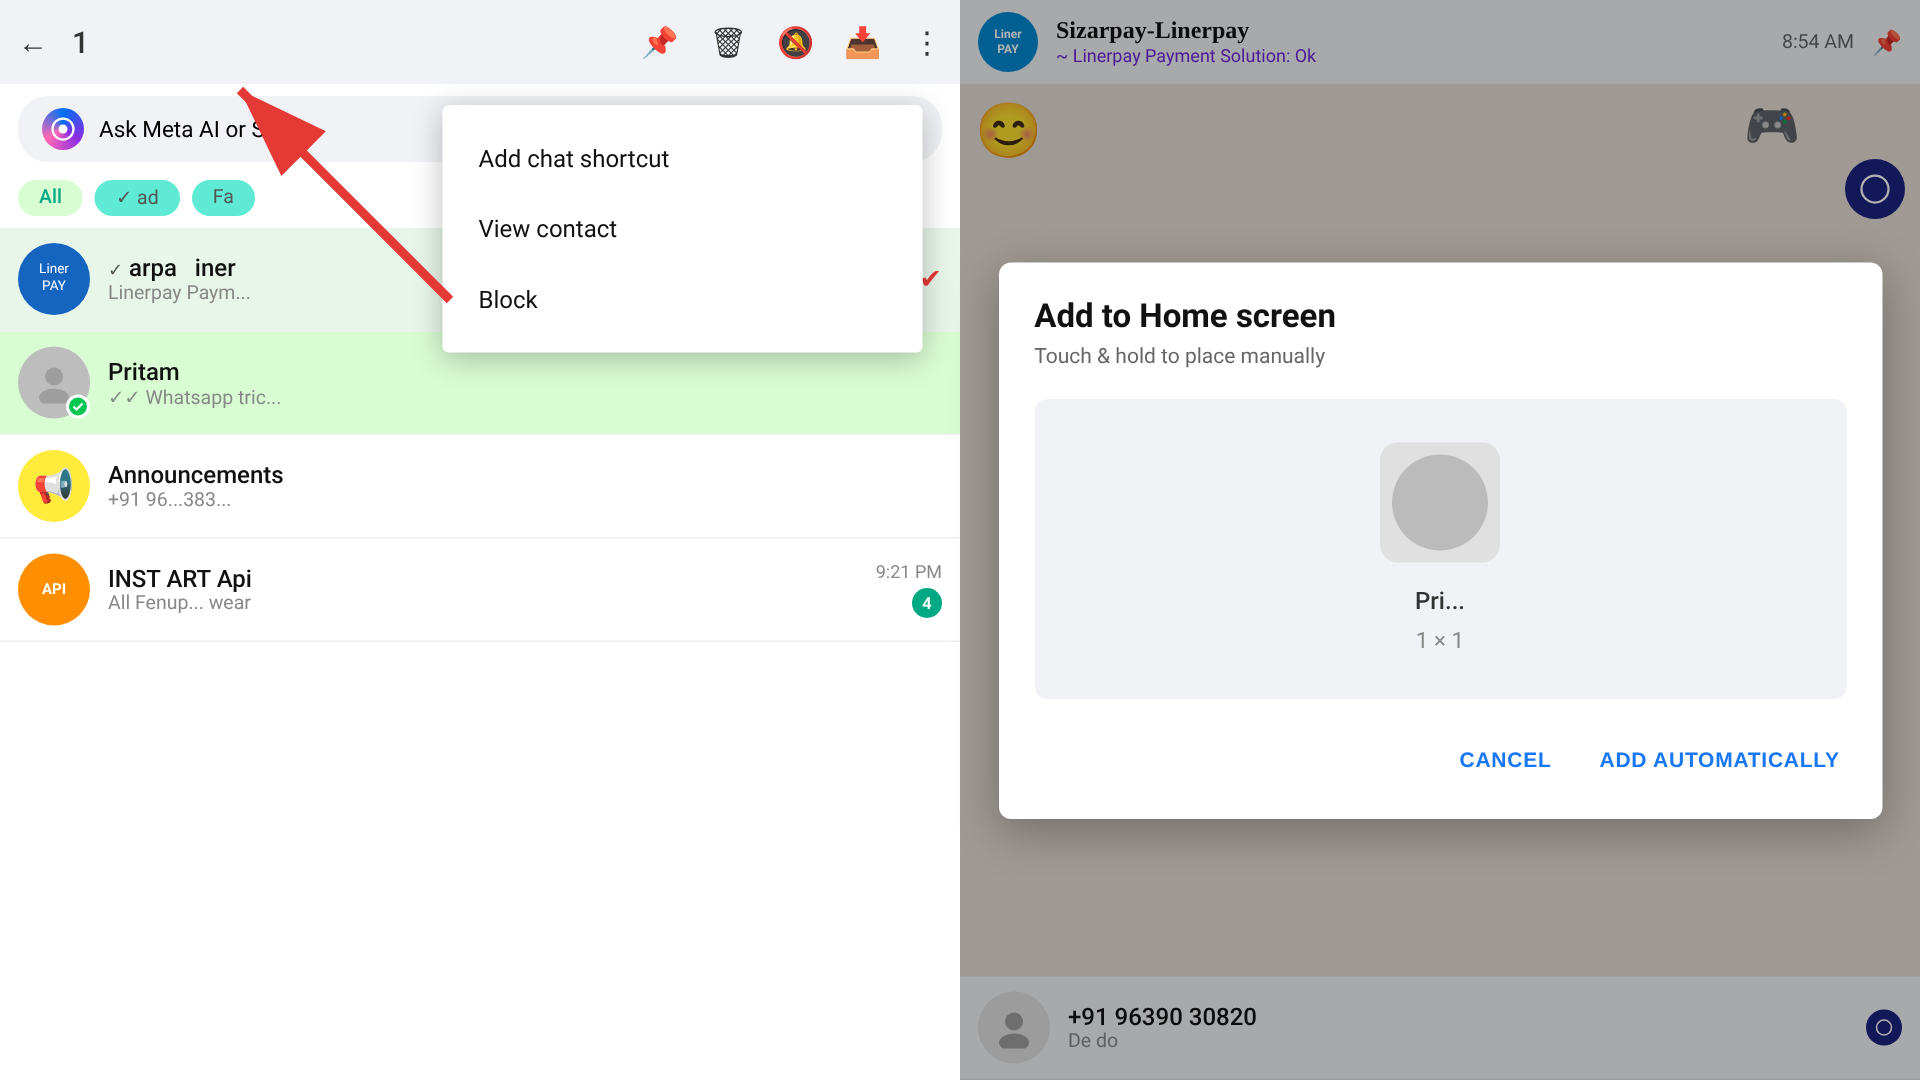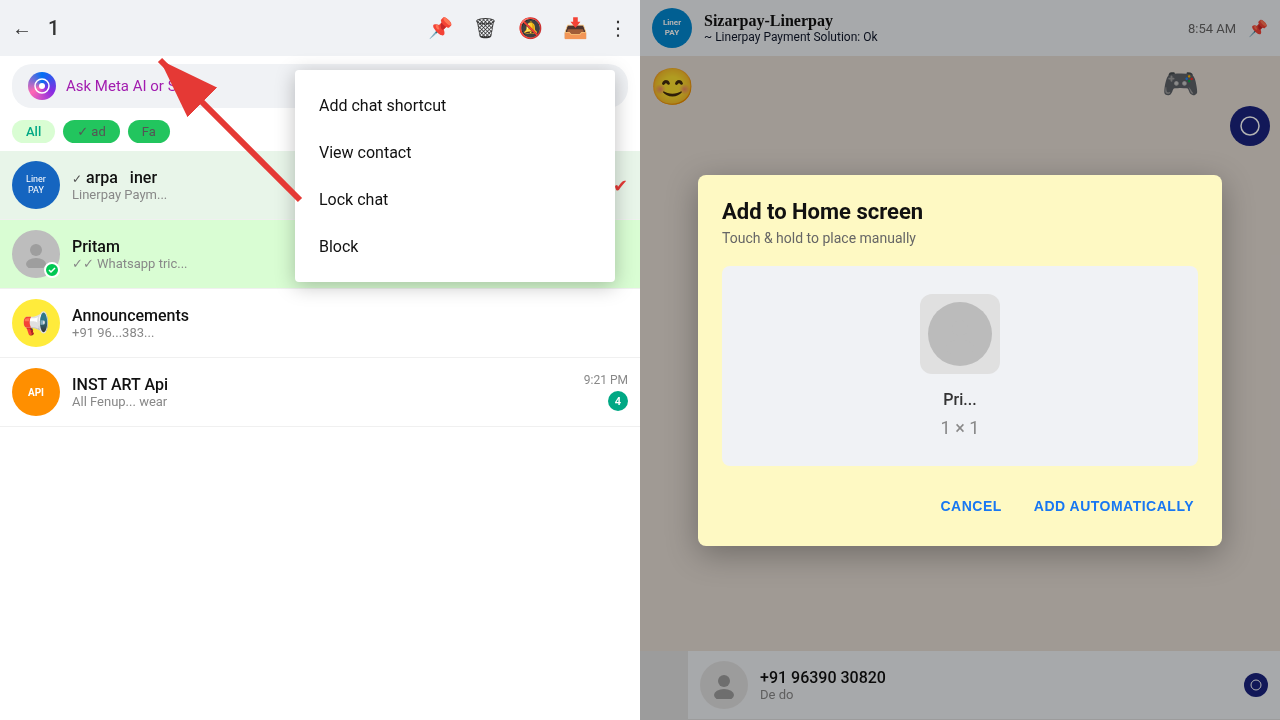--- a/index.html
+++ b/index.html
@@ -70,21 +70,21 @@
       width: 28px;
       height: 28px;
       border-radius: 50%;
       background: conic-gradient(from 0deg, #0070f3, #8a2be2, #ff69b4, #0070f3);
       display: flex;
       align-items: center;
       justify-content: center;
     }
 
     .search-text {
-      color: #a21caf;
+      color: #000000;
       font-size: 15px;
     }
 
     .filter-tabs {
       display: flex;
       padding: 4px 12px 8px;
       gap: 8px;
     }
 
     .filter-tab {
@@ -94,21 +94,21 @@
       cursor: pointer;
     }
 
     .filter-tab.active {
       background: #d9fdd3;
       color: #00a884;
       font-weight: 500;
     }
 
     .filter-tab.inactive {
-      background: #22c55e;
+      background: #5eead4;
       color: #555;
     }
 
     .chat-list {
       flex: 1;
       overflow: hidden;
     }
 
     .chat-item {
       display: flex;
@@ -262,21 +262,21 @@
 
     .chat-header-name {
       font-size: 16px;
       font-weight: 600;
       color: #111;
       font-family: Liberation Serif, serif;
     }
 
     .chat-header-status {
       font-size: 12px;
-      color: #0f172a;
+      color: #6d28d9;
     }
 
     .chat-header-time {
       font-size: 13px;
       color: #666;
     }
 
     .pin-icon {
       font-size: 16px;
       color: #555;
@@ -290,23 +290,23 @@
       width: 100%;
       height: 100%;
       background: rgba(0,0,0,0.3);
       display: flex;
       align-items: center;
       justify-content: center;
       z-index: 50;
     }
 
     .dialog {
-      background: #fef9c3;
+      background: #ffffff;
       border-radius: 8px;
-      width: 524px;
+      width: 589px;
       padding: 24px;
       box-shadow: 0 8px 32px rgba(0,0,0,0.3);
     }
 
     .dialog-title {
       font-size: 22px;
       font-weight: 700;
       color: #111;
       margin-bottom: 6px;
     }
@@ -350,21 +350,21 @@
       justify-content: center;
     }
 
     .dialog-app-name {
       font-size: 16px;
       color: #333;
       font-weight: 500;
     }
 
     .dialog-size {
-      font-size: 18px;
+      font-size: 15px;
       color: #888;
       text-align: center;
     }
 
     .dialog-actions {
       display: flex;
       justify-content: flex-end;
       gap: 24px;
     }
 
@@ -402,21 +402,20 @@
       flex-shrink: 0;
     }
 
     .right-list-item {
       display: flex;
       align-items: center;
       padding: 10px 12px;
       gap: 12px;
       background: #f0f2f5;
       border-bottom: 1px solid #e0e0e0;
-      margin-left: 48px;
     }
 
     .right-avatar {
       width: 48px;
       height: 48px;
       border-radius: 50%;
       background: #e0e0e0;
       display: flex;
       align-items: center;
       justify-content: center;
@@ -517,21 +516,20 @@
       <div class="chat-meta">
         <span class="chat-time">9:21 PM</span>
         <span class="unread-badge">4</span>
       </div>
     </div>
   </div>
 
   <div class="context-menu">
     <div class="context-menu-item">Add chat shortcut</div>
     <div class="context-menu-item">View contact</div>
-    <div class="context-menu-item">Lock chat</div>
     <div class="context-menu-item">Block</div>
   </div>
 
   <svg class="red-arrow-svg" style="left:100px; top:40px; width:260px; height:180px;" viewBox="0 0 260 180">
     <defs>
       <marker id="arrowhead1" markerWidth="10" markerHeight="7" refX="10" refY="3.5" orient="auto">
         <polygon points="0 0, 10 3.5, 0 7" fill="#e53935"></polygon>
       </marker>
     </defs>
     <line x1="200" y1="160" x2="60" y2="20" stroke="#e53935" stroke-width="6" marker-end="url(#arrowhead1)"></line>

